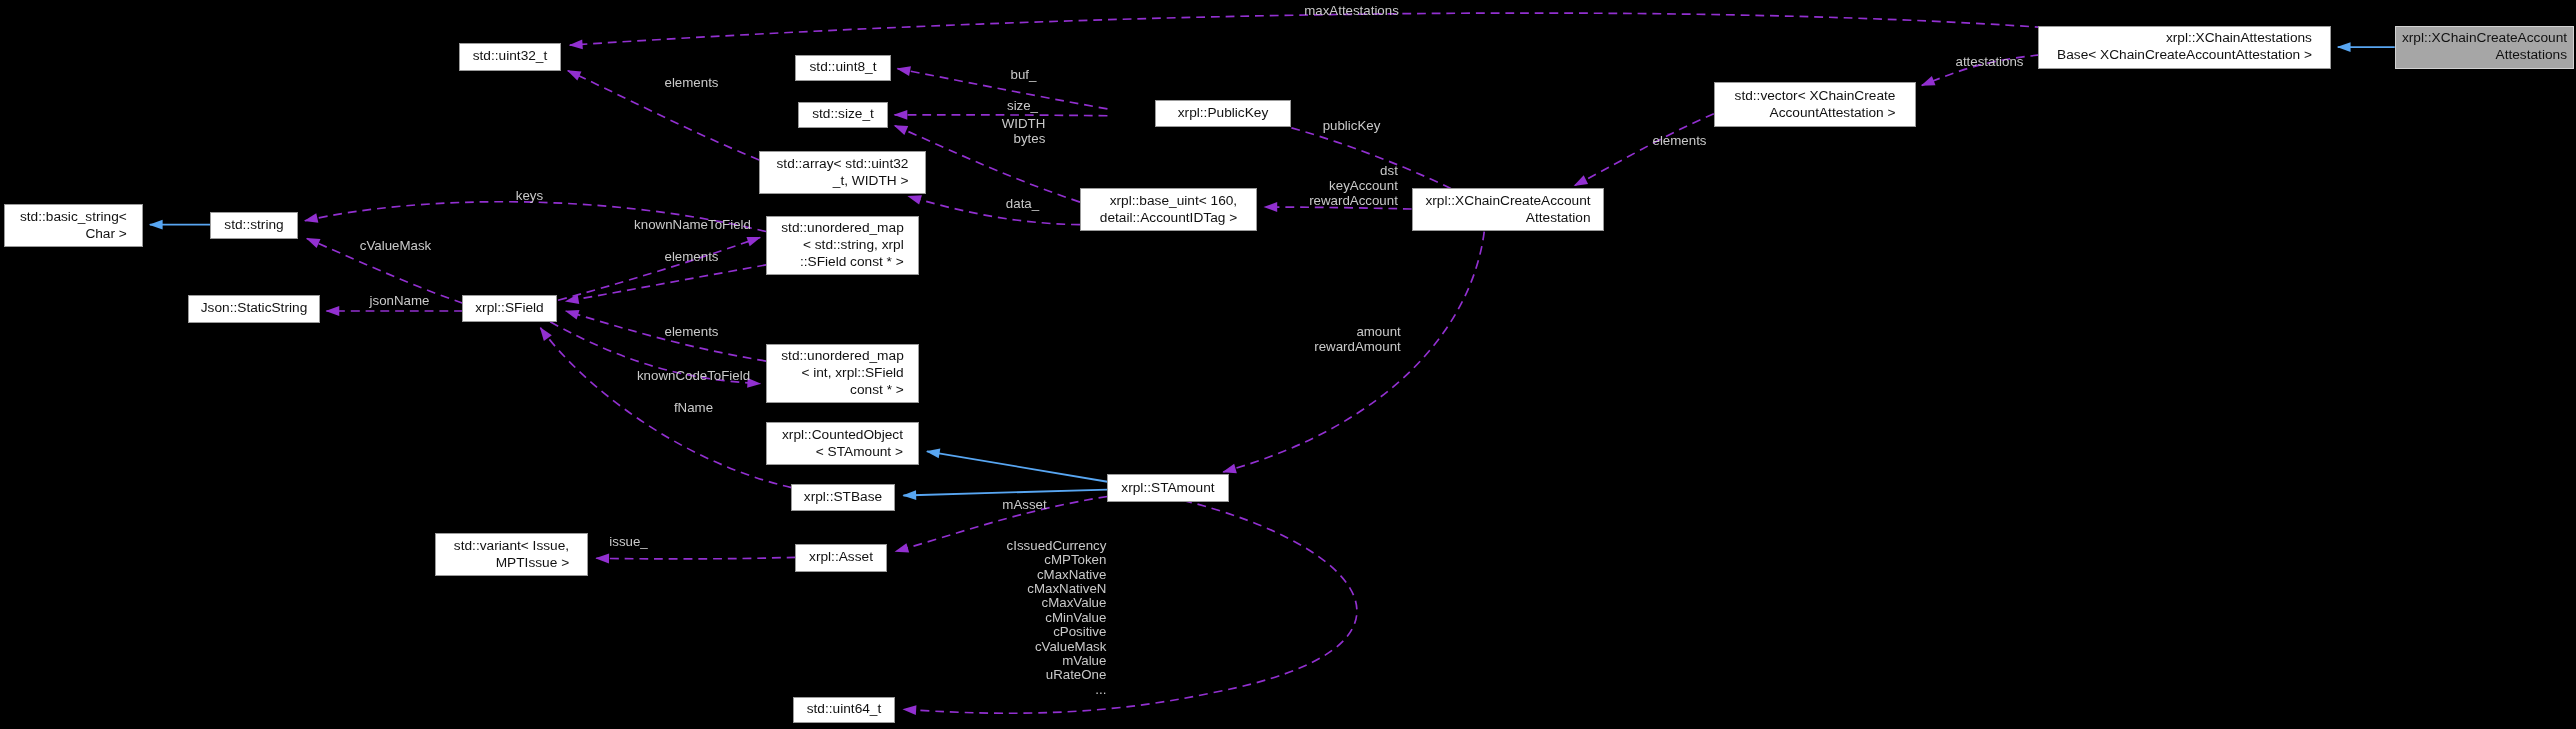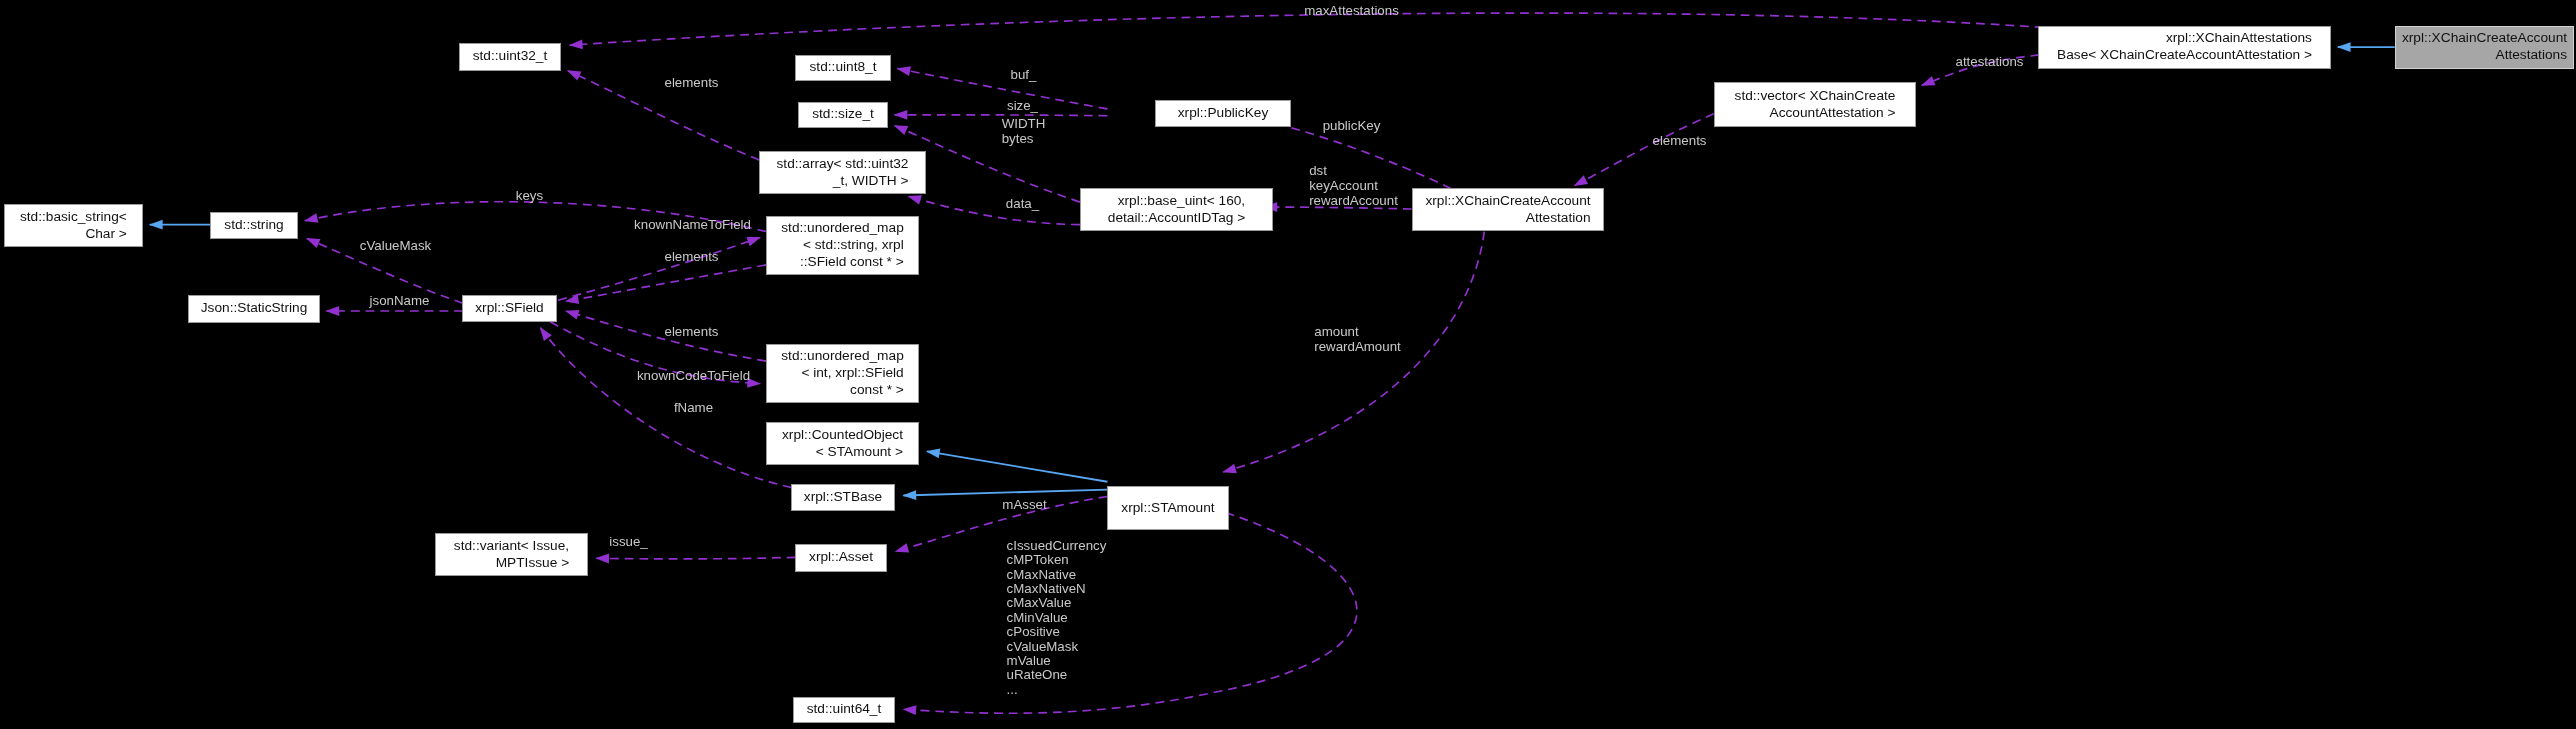--- a/index.html
+++ b/index.html
@@ -10,21 +10,21 @@
   html,body{margin:0;padding:0;background:var(--background);}
   .canvas{position:relative;width:2576px;height:729px;background:var(--background);
     font-family:"Liberation Sans","DejaVu Sans",sans-serif;overflow:hidden;}
   .edges{position:absolute;left:0;top:0;width:2576px;height:729px;}
   .node{position:absolute;box-sizing:border-box;background:var(--node-fill);
     border:1px solid var(--node-border);color:var(--node-text);
     display:flex;align-items:center;justify-content:center;text-align:right;
     white-space:pre-line;font-size:13.7px;line-height:1.22;padding:1px 3.9px;cursor:pointer;}
   .node.main{background:var(--highlight-fill);border:1.5px solid var(--highlight-border);}
   .elabel{position:absolute;transform:translateX(-50%);color:var(--label-text);
-    font-size:13.3px;line-height:1.12;text-align:left;white-space:pre-line;padding-left:37px;}
+    font-size:13.3px;line-height:1.12;text-align:right;white-space:pre-line;padding-left:37px;}
   .elabel.list{line-height:1.08;margin-left:35px;}
   path.usage{fill:none;stroke:var(--usage-edge);stroke-width:1.7;stroke-dasharray:9 6;}
   path.inherit{fill:none;stroke:var(--inheritance-edge);stroke-width:1.9;}
 </style>
 </head>
 <body>
 
 <div class="canvas">
 
   <svg class="edges" viewBox="0 0 2624 743">
@@ -65,21 +65,21 @@
     <path class="usage" d="M810,568 C745,570 668,570 607,569" marker-end="url(#ap)"></path>
     <path class="usage" d="M1205,510 C1390,556 1475,660 1235,706 C1110,733 1000,728 920,723" marker-end="url(#ap)"></path>
   </svg>
 
   <div class="node" style="left:459px;top:43px;width:102px;height:27.5px">std::uint32_t</div>
   <div class="node" style="left:795px;top:55px;width:96px;height:25.5px">std::uint8_t</div>
   <div class="node" style="left:798px;top:102px;width:90px;height:25.5px">std::size_t</div>
   <div class="node" style="left:759px;top:151px;width:167px;height:43px">std::array&lt; std::uint32
 _t, WIDTH &gt;</div>
   <div class="node" style="left:1155px;top:100px;width:136px;height:26.5px">xrpl::PublicKey</div>
-  <div class="node" style="left:1080px;top:188px;width:193px;height:43px">xrpl::base_uint&lt; 160,
+  <div class="node" style="left:1080px;top:188px;width:177px;height:43px">xrpl::base_uint&lt; 160,
 detail::AccountIDTag &gt;</div>
   <div class="node" style="left:1412px;top:188px;width:192px;height:43px">xrpl::XChainCreateAccount
 Attestation</div>
   <div class="node" style="left:1714px;top:82px;width:202px;height:45px">std::vector&lt; XChainCreate
 AccountAttestation &gt;</div>
   <div class="node" style="left:2038px;top:25.5px;width:293px;height:43px">xrpl::XChainAttestations
 Base&lt; XChainCreateAccountAttestation &gt;</div>
   <div class="node main" style="left:2395px;top:25.5px;width:179px;height:43px">xrpl::XChainCreateAccount
 Attestations</div>
   <div class="node" style="left:3.9px;top:204px;width:139px;height:43px">std::basic_string&lt;
@@ -89,21 +89,21 @@
   <div class="node" style="left:462px;top:295px;width:95px;height:26.5px">xrpl::SField</div>
   <div class="node" style="left:766px;top:216px;width:153px;height:59px">std::unordered_map
 &lt; std::string, xrpl
 ::SField const * &gt;</div>
   <div class="node" style="left:766px;top:344px;width:153px;height:59px">std::unordered_map
 &lt; int, xrpl::SField
 const * &gt;</div>
   <div class="node" style="left:766px;top:422px;width:153px;height:43px">xrpl::CountedObject
 &lt; STAmount &gt;</div>
   <div class="node" style="left:791px;top:484px;width:104px;height:26.5px">xrpl::STBase</div>
-  <div class="node" style="left:1107px;top:486px;width:122px;height:44px">xrpl::STAmount</div>
+  <div class="node" style="left:1107px;top:474px;width:122px;height:28px">xrpl::STAmount</div>
   <div class="node" style="left:435px;top:533px;width:153px;height:43px">std::variant&lt; Issue,
 MPTIssue &gt;</div>
   <div class="node" style="left:795px;top:544px;width:92px;height:27.5px">xrpl::Asset</div>
   <div class="node" style="left:793px;top:697px;width:102px;height:25.5px">std::uint64_t</div>
 
   <span class="elabel" style="left:1333px;top:3.9px">maxAttestations</span>
   <span class="elabel" style="left:1971px;top:55px">attestations</span>
   <span class="elabel" style="left:1661px;top:134px">elements</span>
   <span class="elabel" style="left:1333px;top:119px">publicKey</span>
   <span class="elabel" style="left:1335px;top:164px">dst

